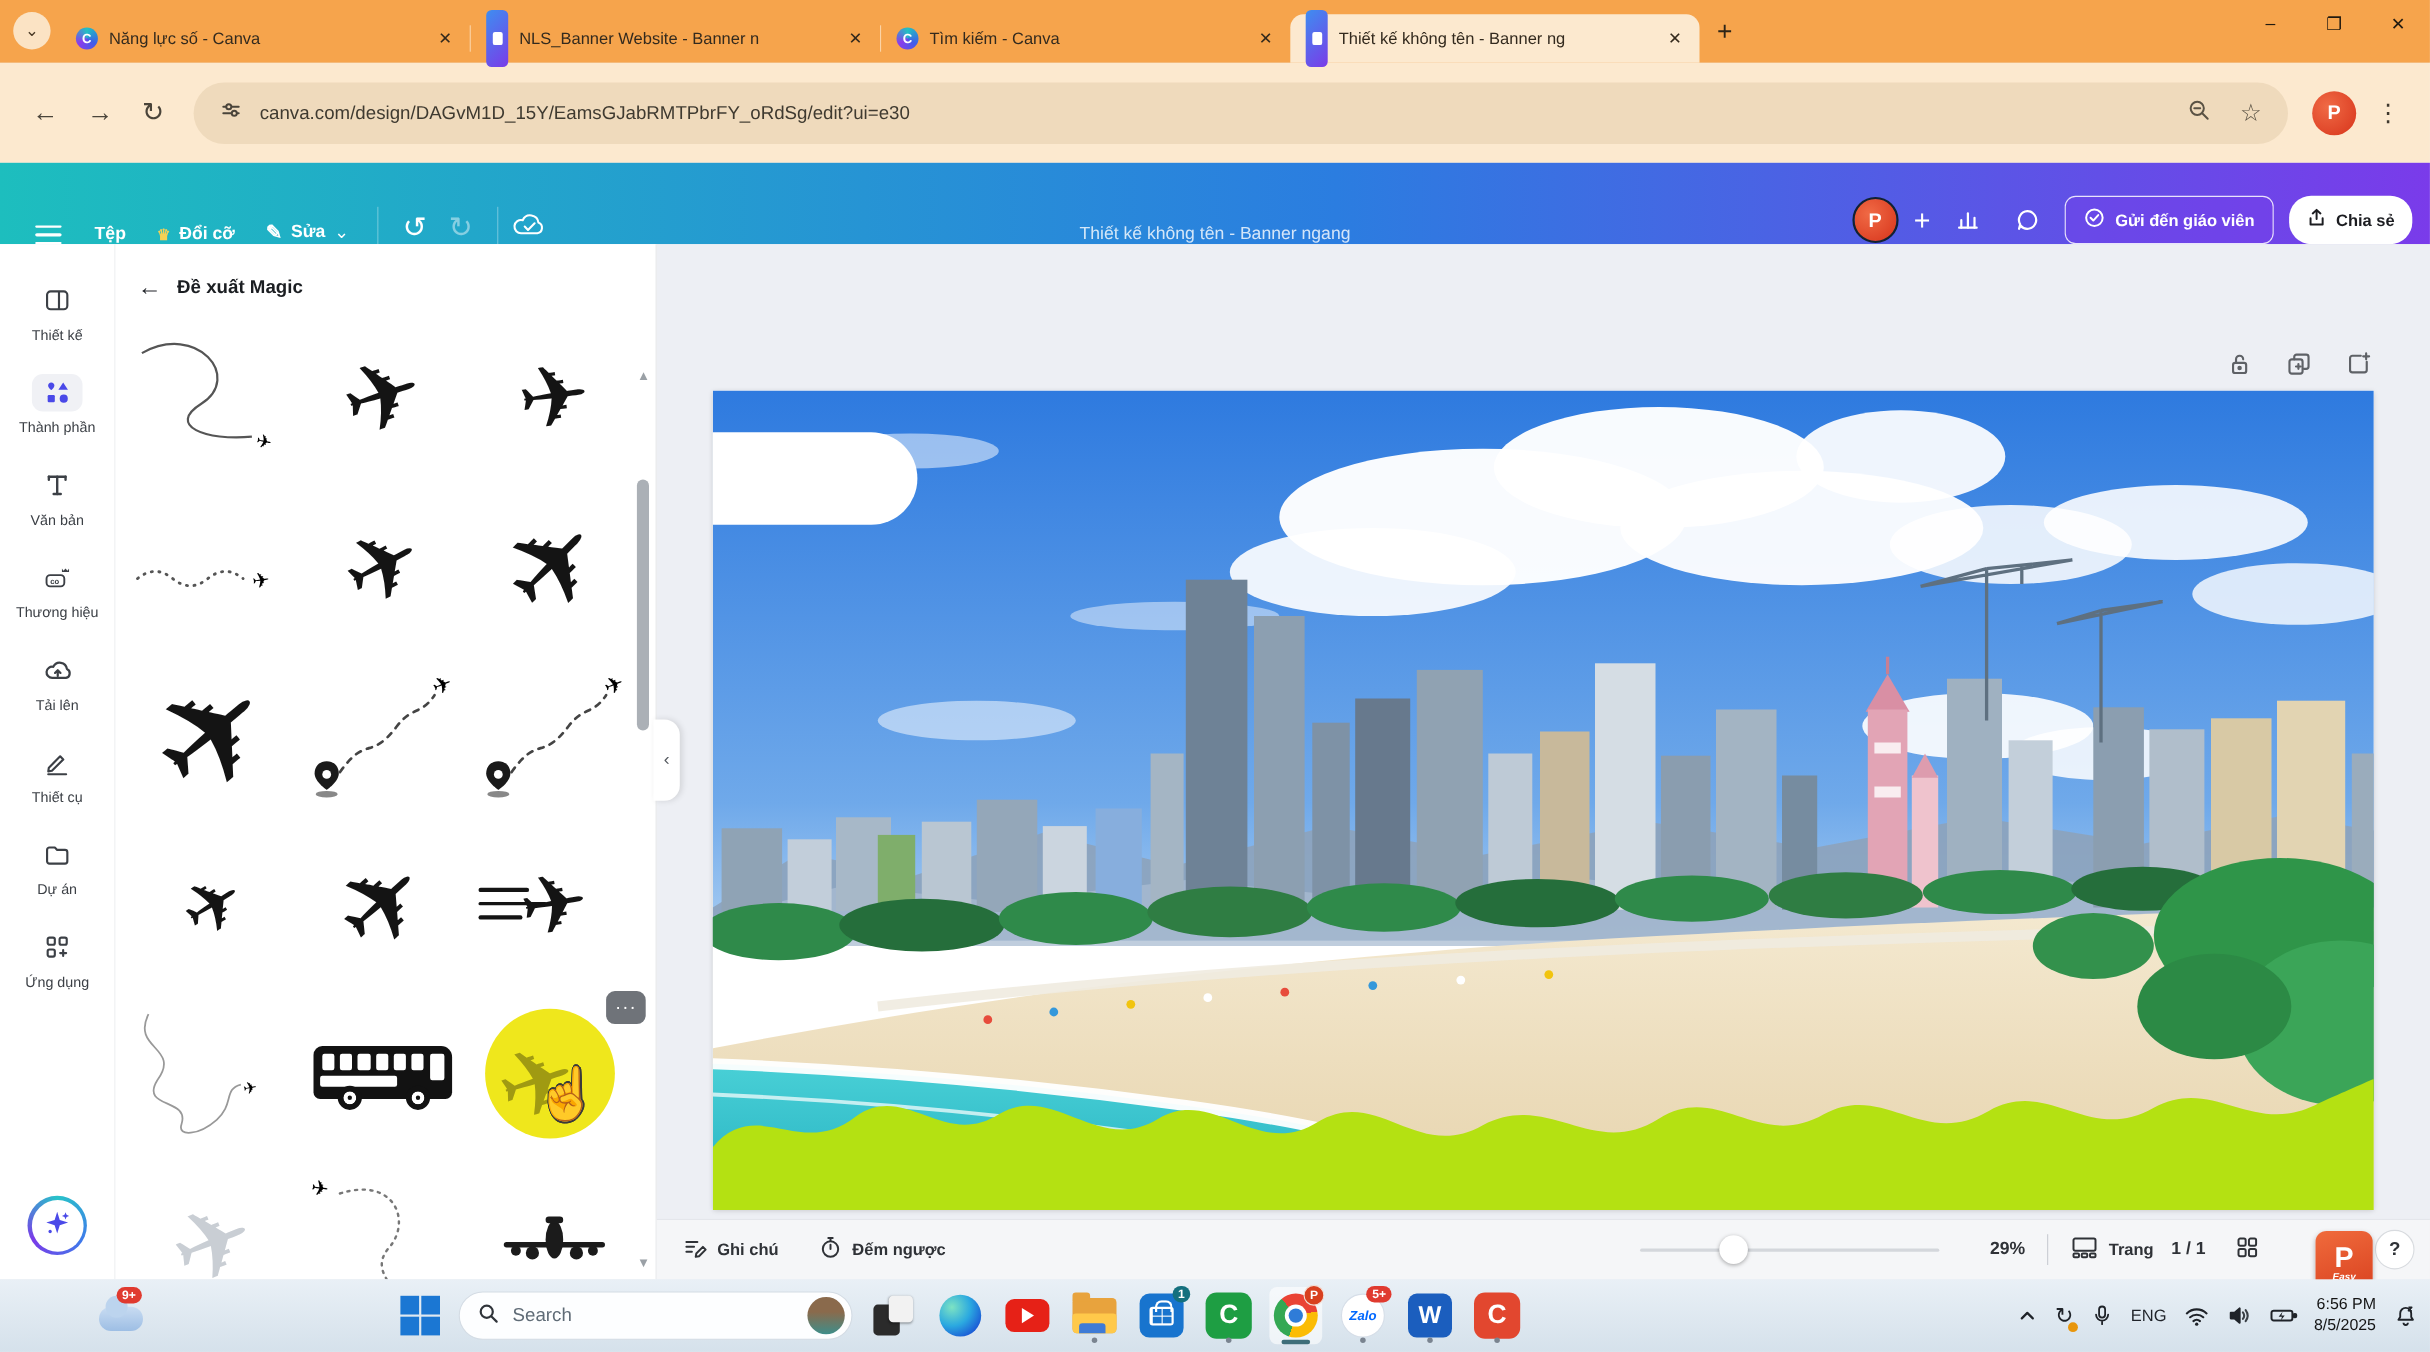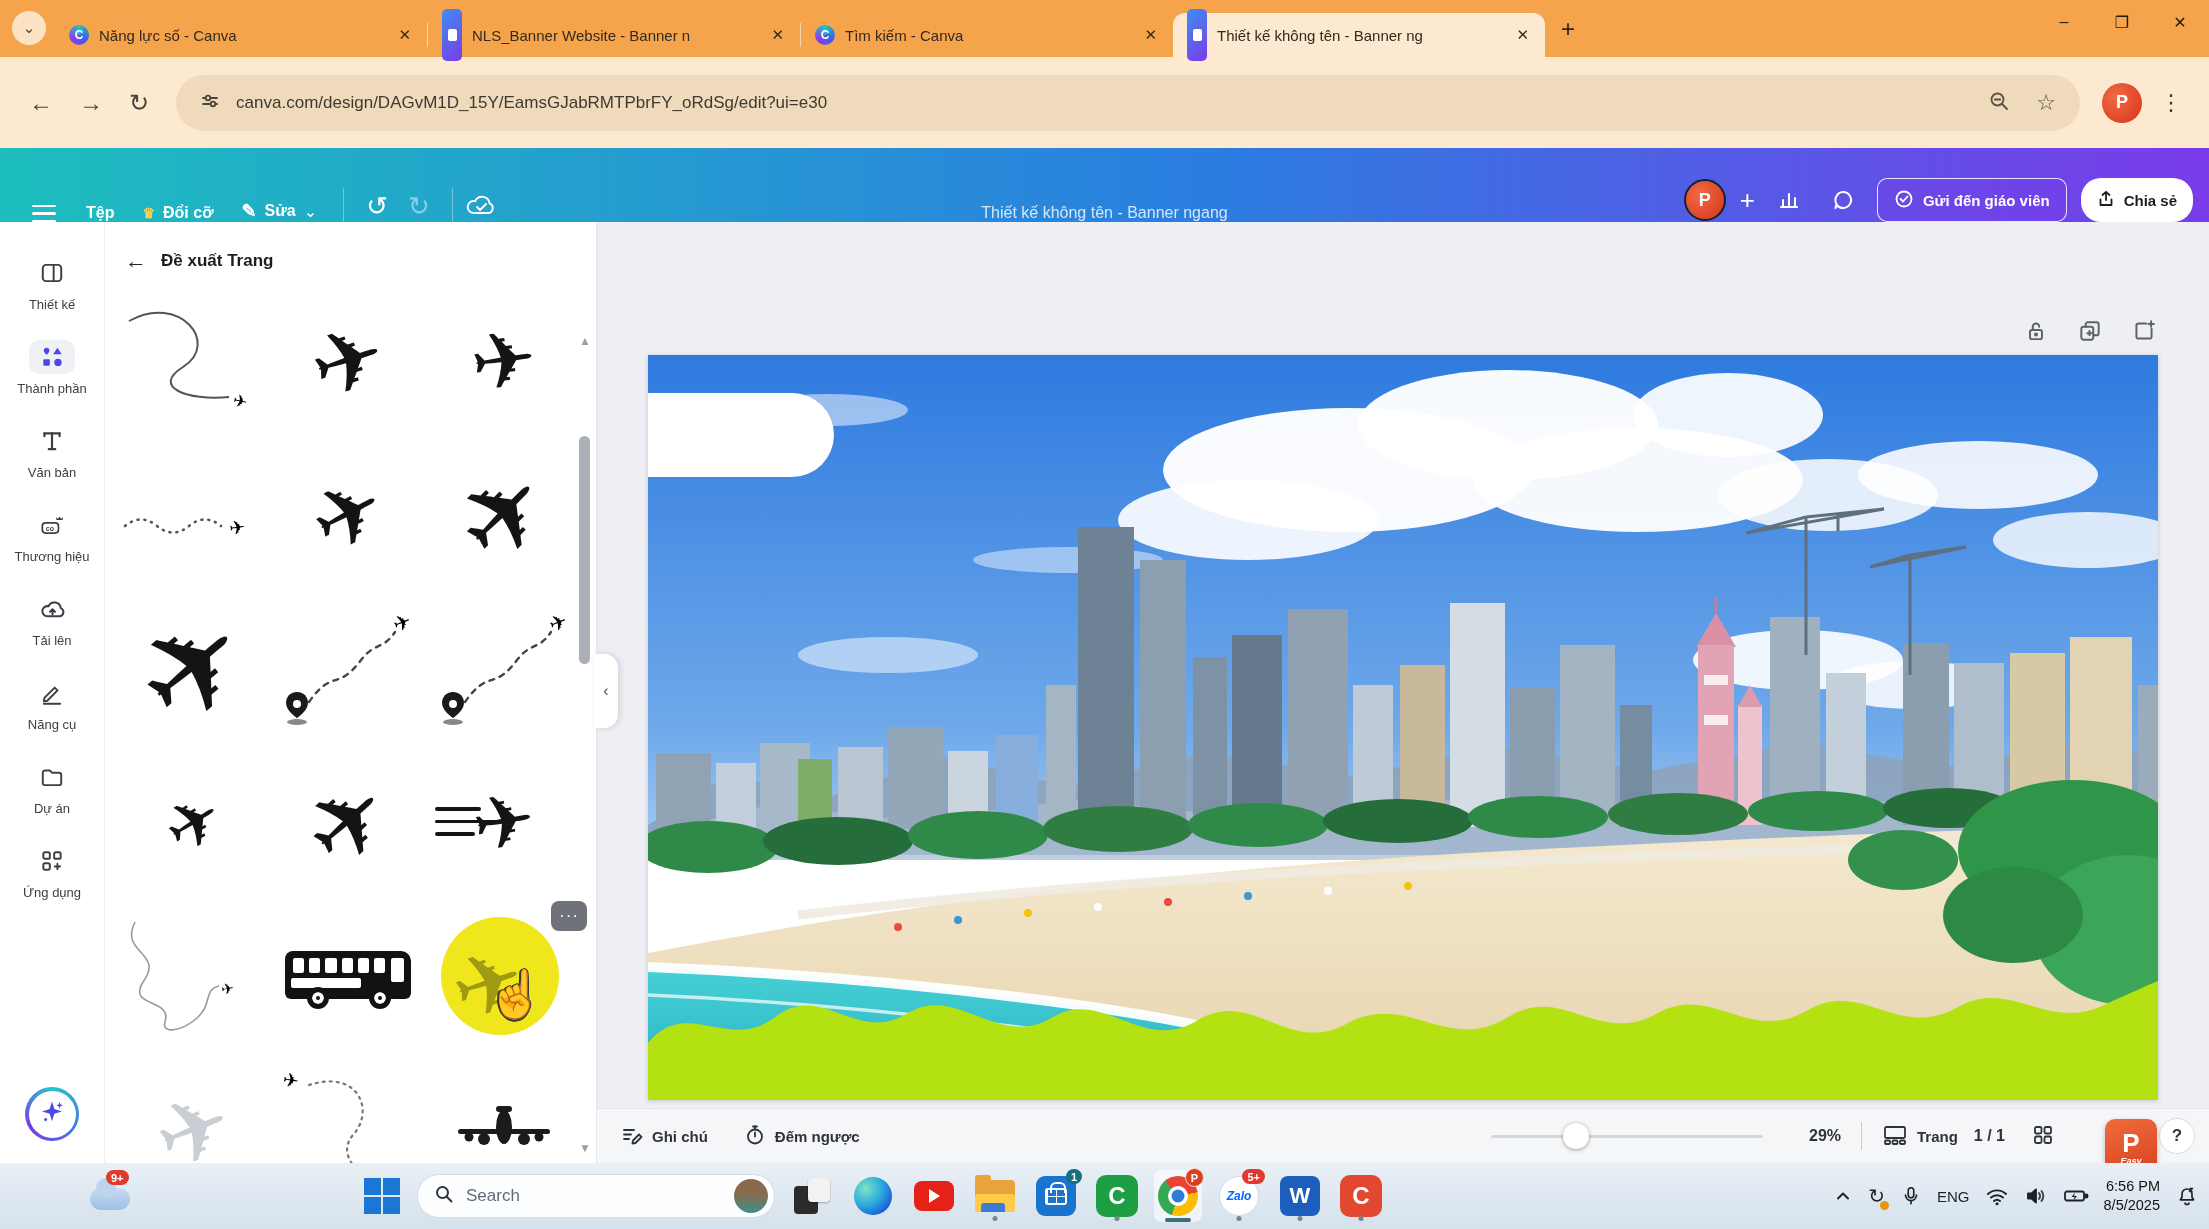--- a/index.html
+++ b/index.html
@@ -343,21 +343,21 @@
           </div>
           <div class="rlabel">Tải lên</div>
         </div>
         <div class="rail-item">
           <div class="ric">
             <svg width="26" height="26" viewBox="0 0 24 24" fill="none" stroke="currentColor" stroke-width="1.8" stroke-linecap="round" stroke-linejoin="round">
               <path d="M5,16.5 L14.5,7 l2.6,2.6 L7.6,19.1 L4.5,19.6 Z"></path>
               <line x1="4.5" y1="22" x2="19.5" y2="22"></line>
             </svg>
           </div>
-          <div class="rlabel">Năng cụ</div>
+          <div class="rlabel">Thiết cụ</div>
         </div>
         <div class="rail-item">
           <div class="ric">
             <svg width="26" height="26" viewBox="0 0 24 24" fill="none" stroke="currentColor" stroke-width="1.8" stroke-linejoin="round">
               <path d="M3.5,8 a2,2 0 0 1 2,-2 h4.5 l2,2 h6.5 a2,2 0 0 1 2,2 v7.5 a2,2 0 0 1 -2,2 h-13 a2,2 0 0 1 -2,-2 Z"></path>
             </svg>
           </div>
           <div class="rlabel">Dự án</div>
         </div>
         <div class="rail-item">
@@ -380,21 +380,21 @@
                 <circle cx="6.5" cy="18.5" r="1.3"></circle>
               </svg>
           </span>
         </div>
       </div>
     </div>
 
     <div class="panel">
       <div class="panel-head">
         <span class="back-arrow">←</span>
-        <span class="panel-title">Đề xuất Trang</span>
+        <span class="panel-title">Đề xuất Magic</span>
       </div>
       <div class="grid" id="grid">
           <div class="cell">
             <svg width="146" height="116" viewBox="0 0 146 116">
               <path d="M8,18 C58,-10 100,40 62,64 C30,84 66,98 108,94" stroke="#555" stroke-width="2" fill="none"></path>
               <text x="112" y="104" font-size="17" transform="rotate(12 118 98)">✈</text>
             </svg>
           </div>
           <div class="cell">
             <span class="plane-glyph" style="font-size: 86px; transform: rotate(-18deg);">✈</span>

